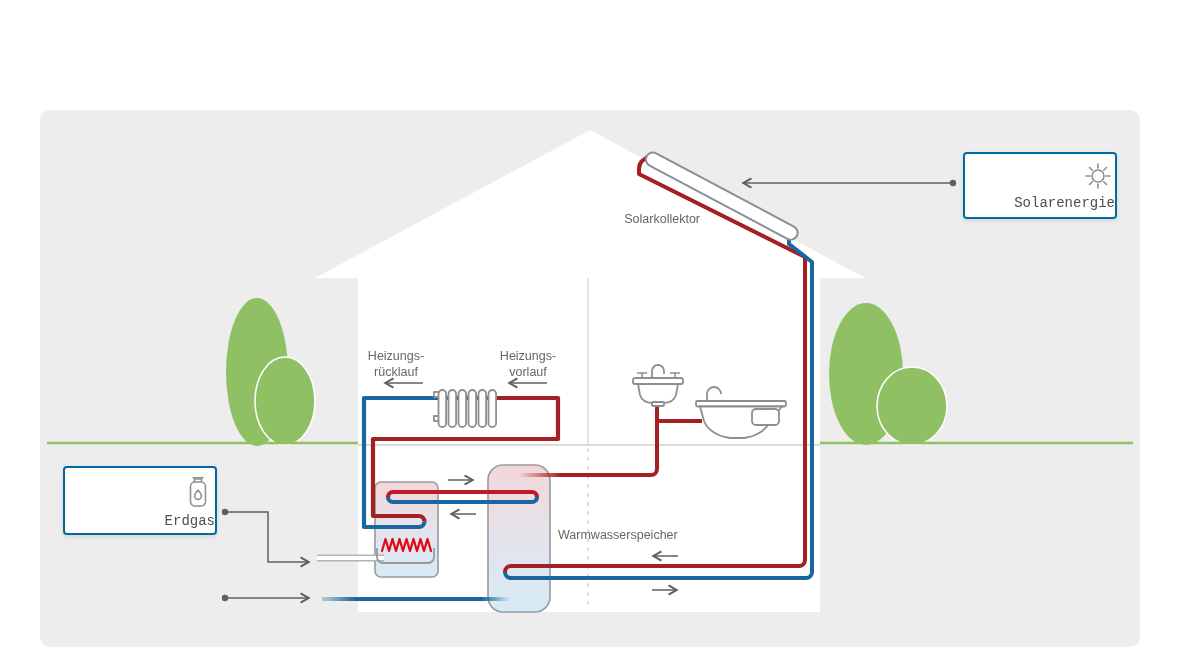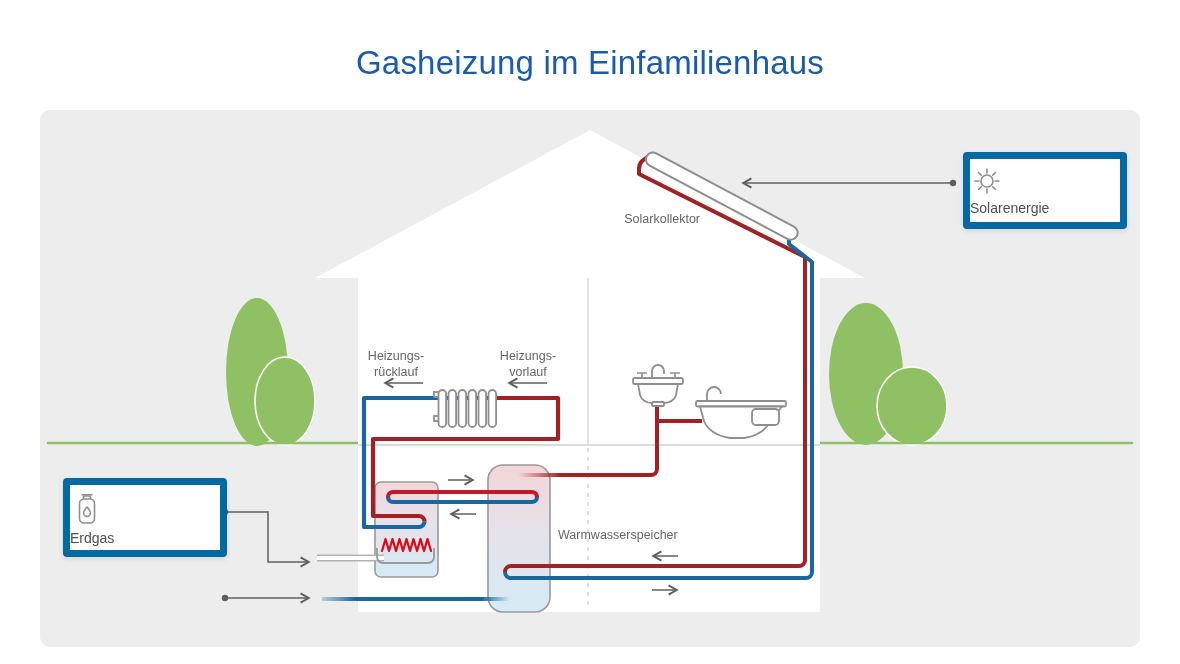--- a/index.html
+++ b/index.html
@@ -3,35 +3,34 @@
 <meta charset="utf-8">
 <style>
   html,body{margin:0;padding:0;background:#ffffff;width:1180px;height:664px;
     font-family:"Liberation Sans",sans-serif;position:relative;overflow:hidden;}
   .page{position:relative;width:1180px;height:664px;}
   .title{position:absolute;top:44px;left:0;width:100%;text-align:center;
     font-size:33px;font-weight:400;color:#1a5ca9;letter-spacing:.2px;}
   .panel{position:absolute;left:40px;top:110px;width:1100px;height:537px;
     background:#ededed;border-radius:10px;}
   .scene{position:absolute;left:0;top:0;}
-  .callout{position:absolute;background:#ffffff;border:7px solid #0369a1;border-radius:4px;
+  .callout{position:absolute;background:#ffffff;border:2px solid #0369a1;border-radius:4px;
     box-shadow:0 2px 5px rgba(0,0,0,.10);display:flex;flex-direction:column;
-    align-items:flex-start;justify-content:center;gap:3px;}
+    align-items:flex-end;justify-content:center;gap:3px;font-family:Liberation Mono, monospace;}
   .callout .lbl{font-size:14px;color:#4f4f4f;}
   .co-solar{left:923px;top:42px;width:150px;height:63px;}
-  .co-gas{left:23px;top:368px;width:150px;height:65px;}
+  .co-gas{left:23px;top:356px;width:150px;height:65px;}
   .co-water{left:23px;top:442px;width:150px;height:65px;}
   svg text{font-family:"Liberation Sans",sans-serif;fill:#666666;font-size:12.5px;}
 </style>
 </head>
 <body>
 
 <div class="page">
 
-  <div class="title">Gasheizung im Einfamilienhaus</div>
 
   <div class="panel">
 
     <svg class="scene" width="1100" height="537" viewBox="0 0 1100 537">
       <defs>
         <marker id="ah" viewBox="0 0 10 10" refX="7.5" refY="5" markerWidth="9" markerHeight="9" orient="auto">
           <path d="M2,1.5 L8,5 L2,8.5" fill="none" stroke="#5f5f5f" stroke-width="1.5"></path>
         </marker>
         <linearGradient id="gradVessel" x1="0" y1="0" x2="0" y2="1">
           <stop offset="0" stop-color="#f3d6d8"></stop>

